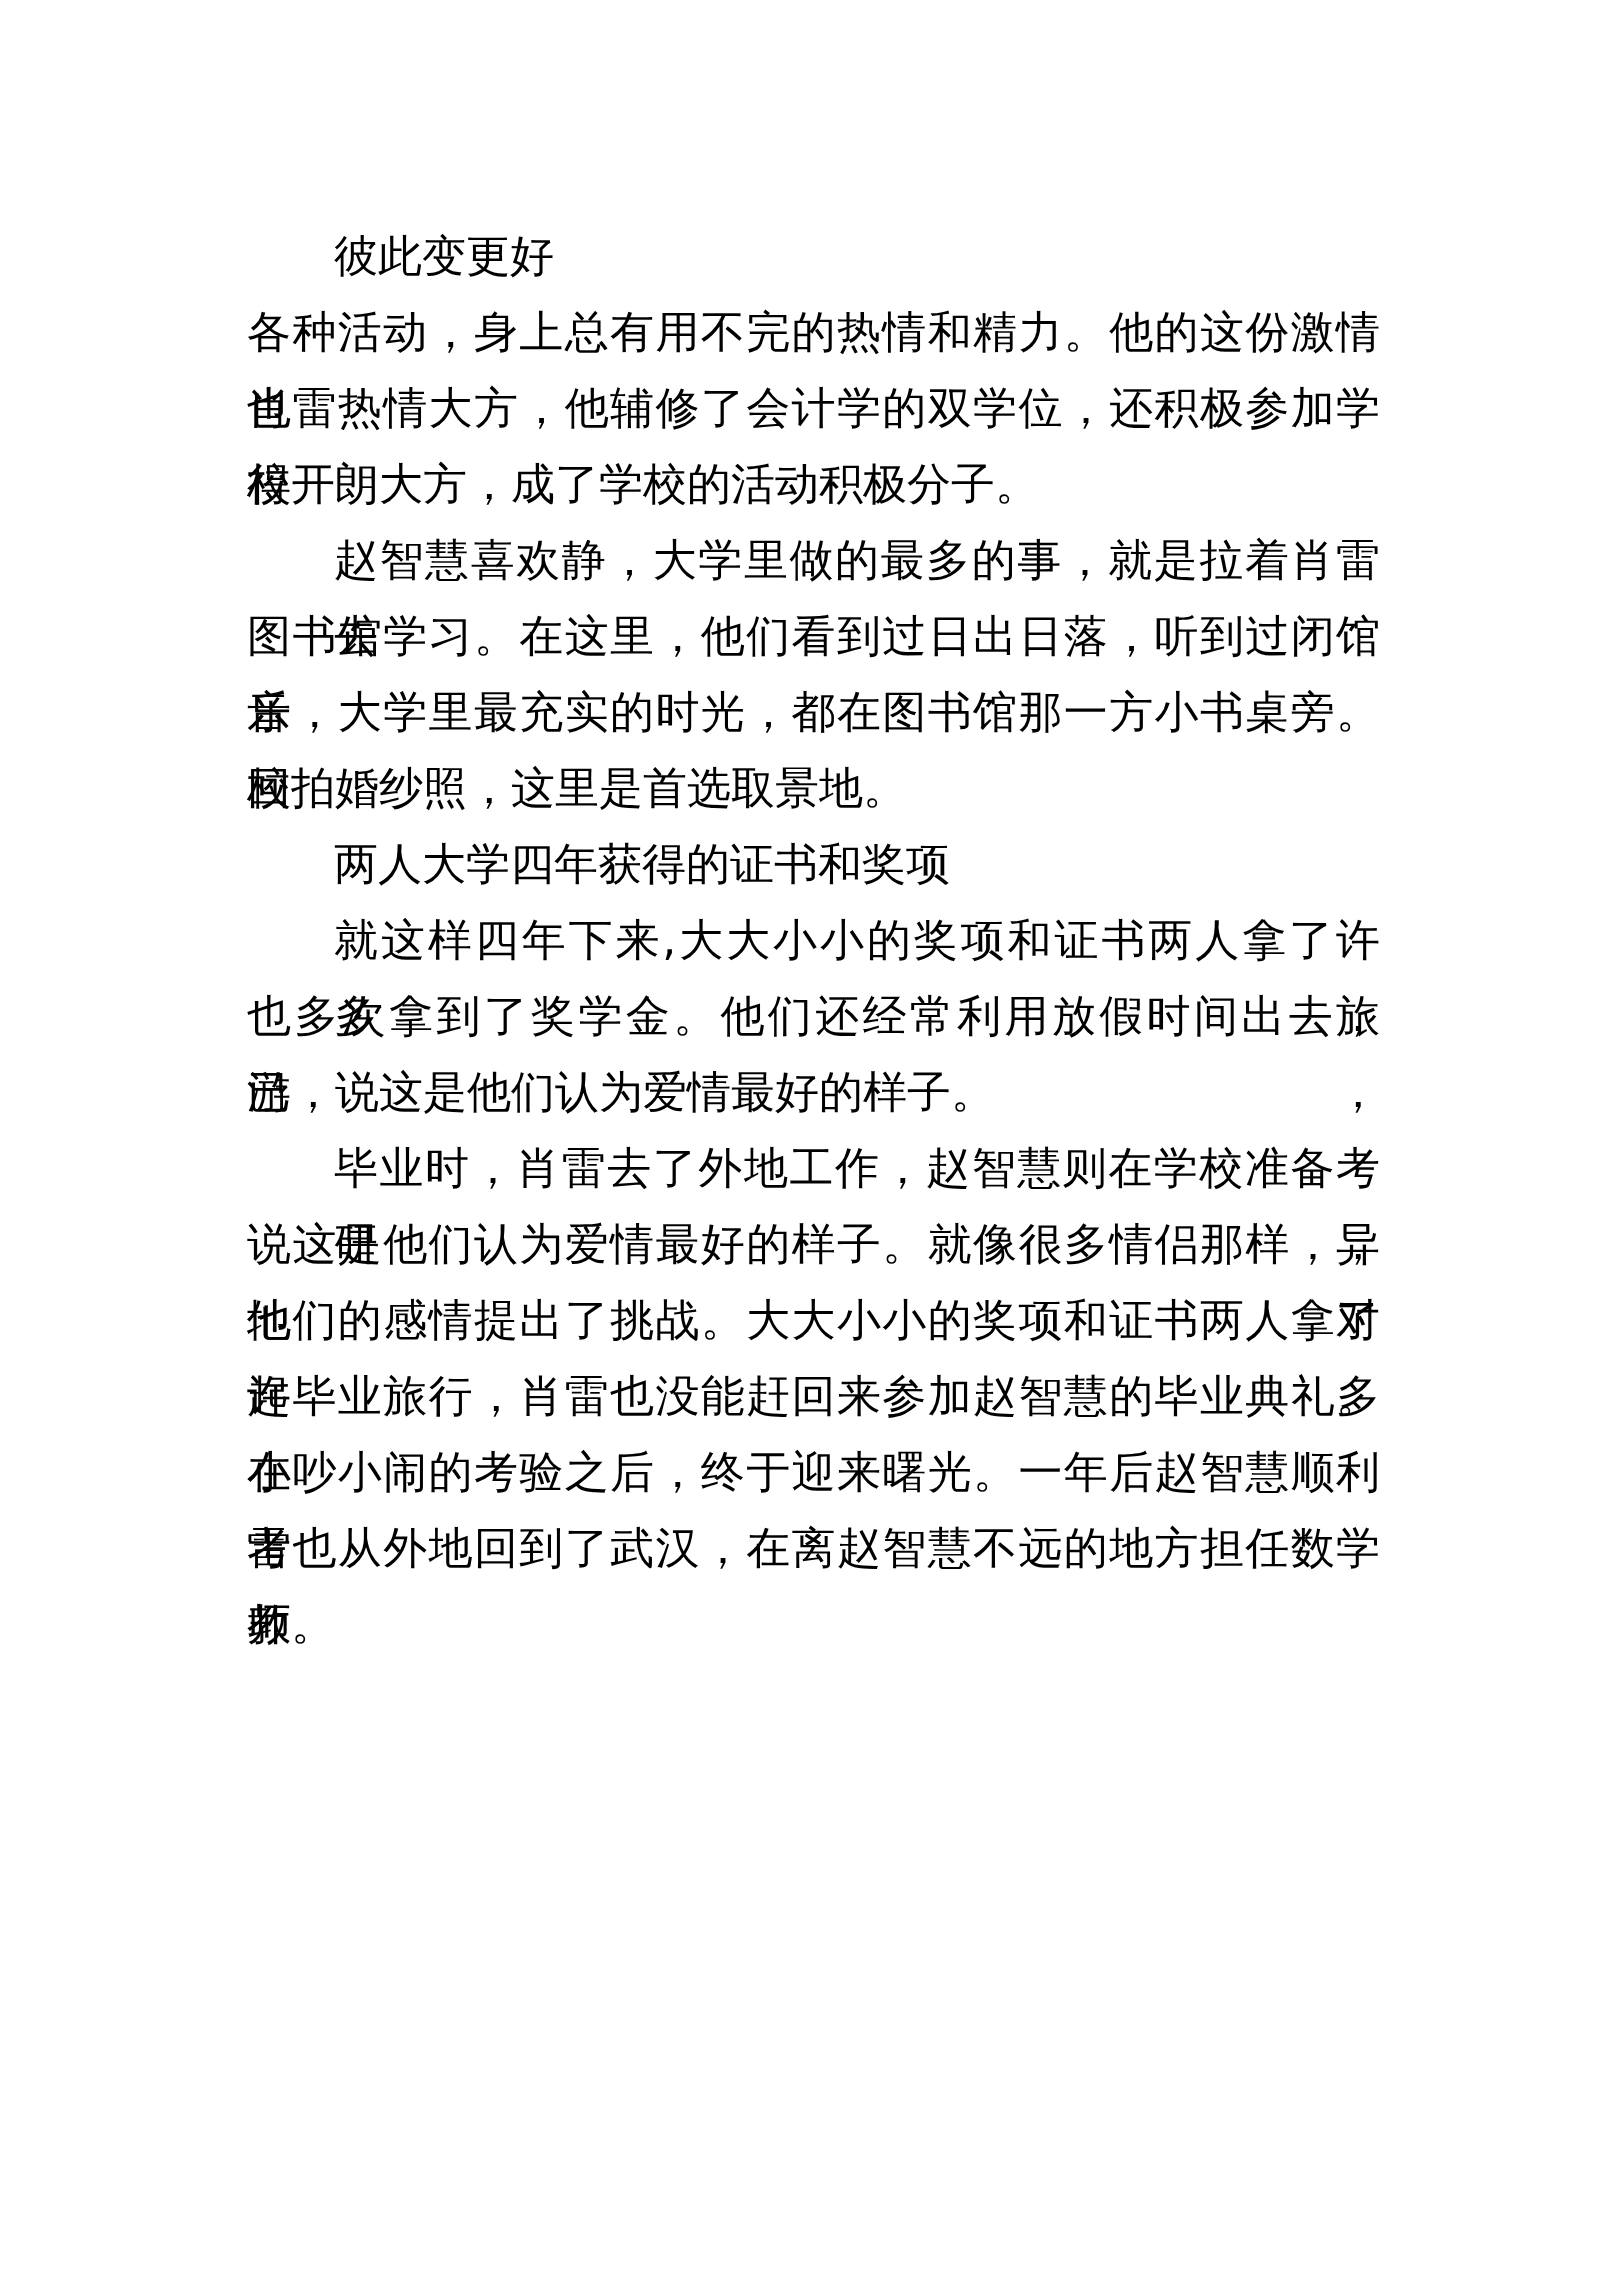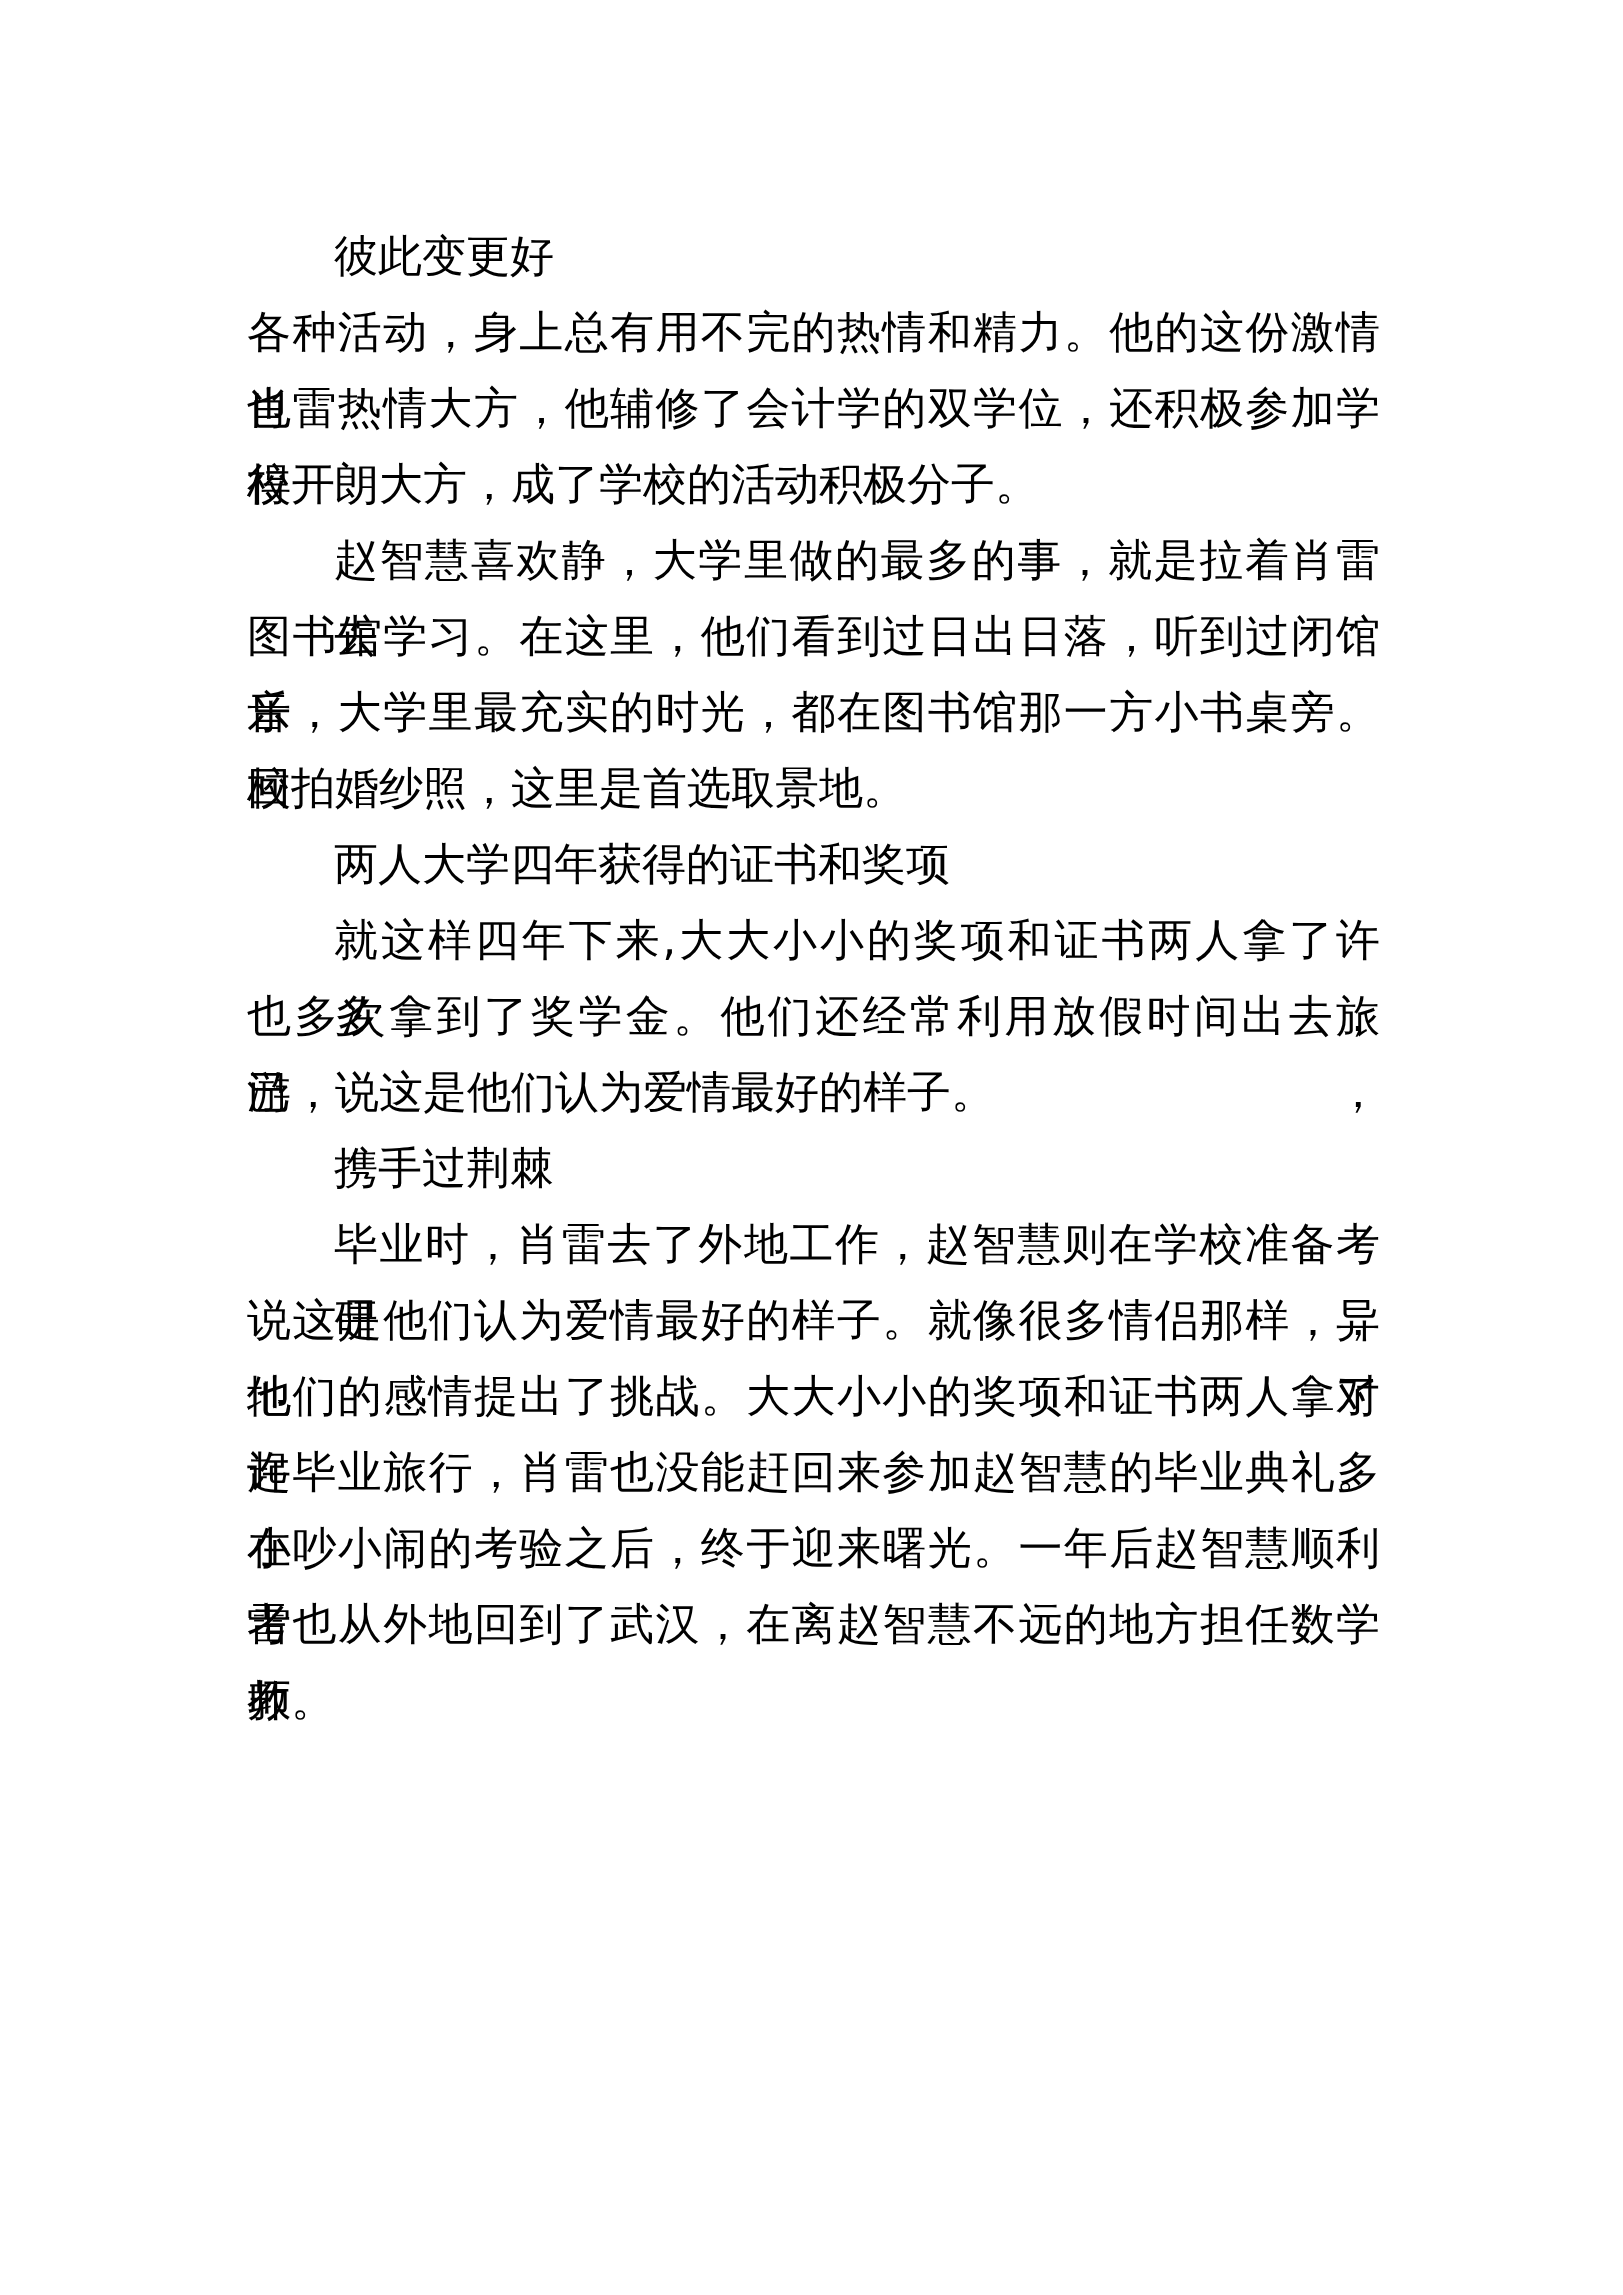--- a/index.html
+++ b/index.html
@@ -54,21 +54,20 @@
       <div class="line justify">肖雷热情大方，他辅修了会计学的双学位，还积极参加学校</div>
       <div class="line">得开朗大方，成了学校的活动积极分子。</div>
       <div class="line indent justify">赵智慧喜欢静，大学里做的最多的事，就是拉着肖雷去</div>
       <div class="line justify">图书馆学习。在这里，他们看到过日出日落，听到过闭馆音</div>
       <div class="line justify">乐，大学里最充实的时光，都在图书馆那一方小书桌旁。回</div>
       <div class="line">校拍婚纱照，这里是首选取景地。</div>
       <div class="line indent">两人大学四年获得的证书和奖项</div>
       <div class="line indent justify">就这样四年下来,大大小小的奖项和证书两人拿了许多，</div>
       <div class="line justify">也多次拿到了奖学金。他们还经常利用放假时间出去旅游，</div>
       <div class="line">已，说这是他们认为爱情最好的样子。</div>
-      <div class="line indent">携手过荆棘</div>
       <div class="line indent justify">毕业时，肖雷去了外地工作，赵智慧则在学校准备考研，</div>
       <div class="line justify">说这是他们认为爱情最好的样子。就像很多情侣那样，异地对</div>
       <div class="line justify">他们的感情提出了挑战。大大小小的奖项和证书两人拿了许多</div>
       <div class="line justify">起毕业旅行，肖雷也没能赶回来参加赵智慧的毕业典礼。在</div>
       <div class="line justify">小吵小闹的考验之后，终于迎来曙光。一年后赵智慧顺利考</div>
       <div class="line justify">雷也从外地回到了武汉，在离赵智慧不远的地方担任数学教</div>
       <div class="line">师。</div>
     </div>
 </div>
 

